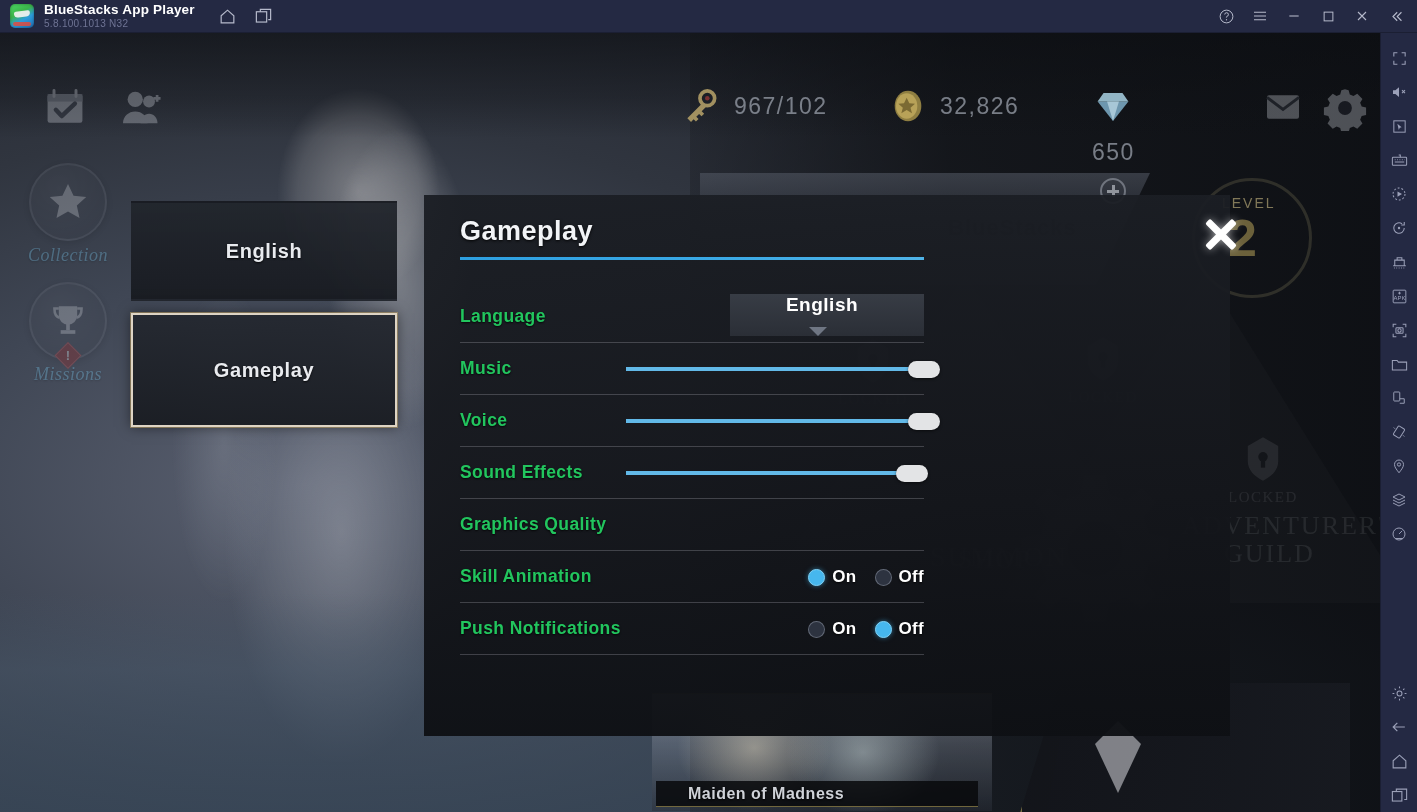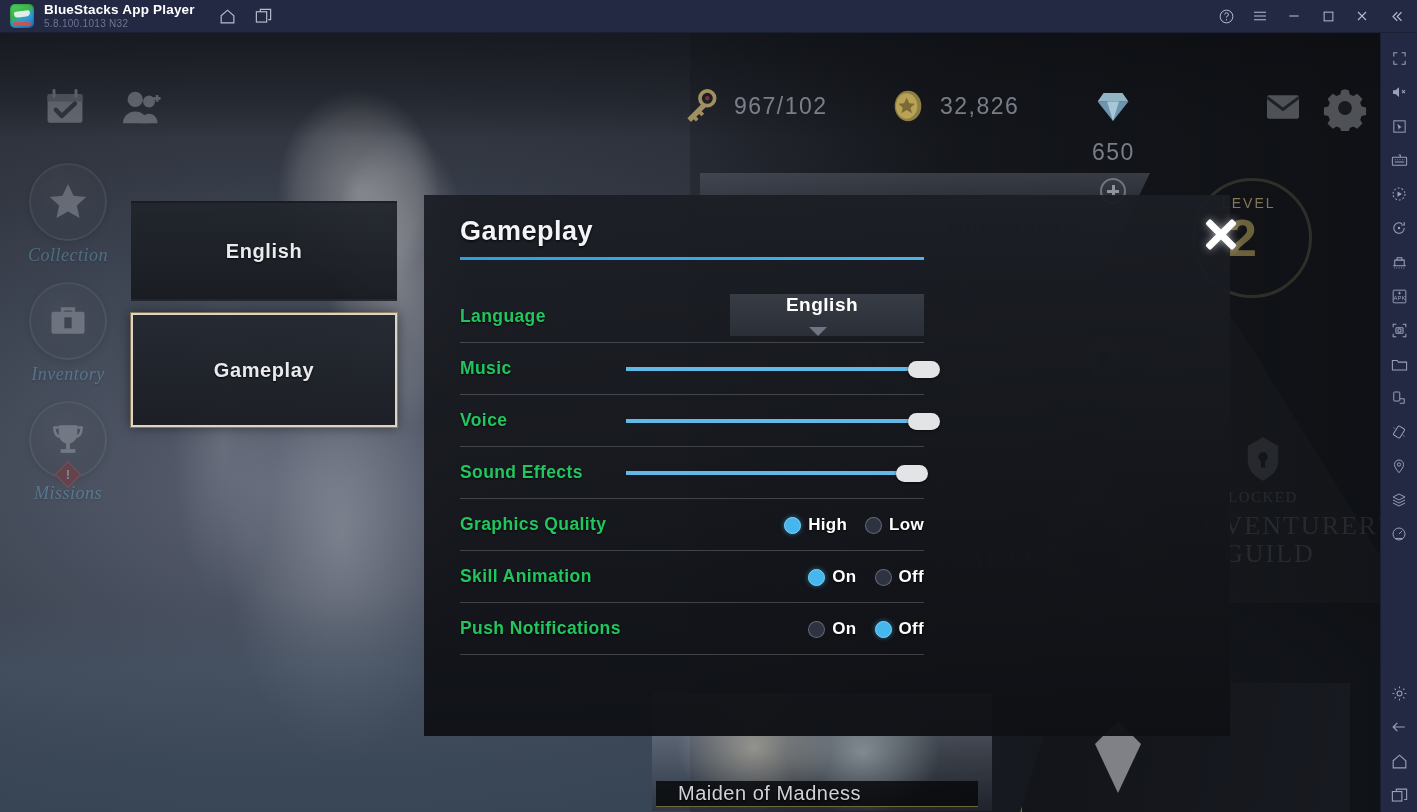--- a/index.html
+++ b/index.html
@@ -190,22 +190,22 @@
     overflow:hidden;
   }
   .story-banner::after{
     content:""; position:absolute; inset:0;
     background: radial-gradient(ellipse 110px 90px at 30% 46%, rgba(240,228,200,.45), rgba(0,0,0,0) 70%),
                 radial-gradient(ellipse 110px 90px at 62% 50%, rgba(225,240,238,.40), rgba(0,0,0,0) 70%);
   }
   .story-title {
     position:absolute; left:656px; top:748px; width:322px; height:26px;
     background: rgba(8,9,12,.86); border-bottom:1.5px solid rgba(196,176,96,.55);
-    color:#cfd2d8; font-size:20px; font-weight:normal; letter-spacing:.5px;
-    display:flex; align-items:center; padding-left:22px;
+    color:#cfd2d8; font-size:16px; font-weight:bold; letter-spacing:.5px;
+    display:flex; align-items:center; padding-left:32px;
     text-shadow:0 1px 2px #000;
   }
   .story-right {
     position:absolute; left:1020px; top:650px; width:330px; height:130px;
     background: linear-gradient(100deg, rgba(18,20,25,.92) 0%, rgba(24,27,33,.88) 100%);
     clip-path: polygon(12% 0, 100% 0, 100% 100%, 0 100%);
     border-left:2px solid rgba(196,176,96,.55);
   }
   .story-word {
     position:absolute; left:1155px; top:695px; color:#b8bcc6; font-size:36px;
@@ -619,30 +619,20 @@
     </div>
 
     <div class="leftmenu">
       <div class="lm-item">
         <div class="lm-circle">
           <svg width="46" height="46" viewBox="0 0 24 24" fill="#d7dae0">
               <path d="M12 2.6l2.9 6.1 6.6.7-4.9 4.4 1.4 6.5L12 17l-6 3.3 1.4-6.5L2.5 9.4l6.6-.7z"></path>
             </svg>
         </div>
         <div class="lm-label">Collection</div>
-      </div>
-      <div class="lm-item">
-        <div class="lm-circle">
-          <svg width="44" height="44" viewBox="0 0 24 24" fill="#d7dae0">
-              <rect x="3" y="7" width="18" height="12" rx="1"></rect>
-              <path d="M9 7V5.4h6V7" fill="none" stroke="#d7dae0" stroke-width="1.8"></path>
-              <rect x="10" y="10" width="4" height="6" fill="#3b4049"></rect>
-            </svg>
-        </div>
-        <div class="lm-label">Inventory</div>
       </div>
       <div class="lm-item">
         <div class="lm-circle">
           <svg width="46" height="44" viewBox="0 0 24 24" fill="#d7dae0">
               <path d="M7 4h10v5a5 5 0 0 1-10 0z"></path>
               <path d="M11 13.6h2V17h-2z"></path>
               <path d="M8 17h8v2H8z"></path>
               <path d="M7 5.2H4.6c0 3 1 4.6 2.8 5M17 5.2h2.4c0 3-1 4.6-2.8 5" fill="none" stroke="#d7dae0" stroke-width="1.4"></path>
             </svg>
         </div>
@@ -699,30 +689,20 @@
         <span class="row-label">Sound Effects</span>
         <div class="slider">
           <div class="track"></div>
           <div class="fill" style="width:96%"></div>
           <div class="knob" style="left:96%"></div>
         </div>
       </div>
 
       <div class="row">
         <span class="row-label">Graphics Quality</span>
-        <div class="radios">
-          <div class="radio-opt sel">
-            <span class="radio-dot"></span>
-            <span class="radio-txt">High</span>
-          </div>
-          <div class="radio-opt">
-            <span class="radio-dot"></span>
-            <span class="radio-txt">Low</span>
-          </div>
-        </div>
       </div>
 
       <div class="row">
         <span class="row-label">Skill Animation</span>
         <div class="radios">
           <div class="radio-opt sel">
             <span class="radio-dot"></span>
             <span class="radio-txt">On</span>
           </div>
           <div class="radio-opt">

